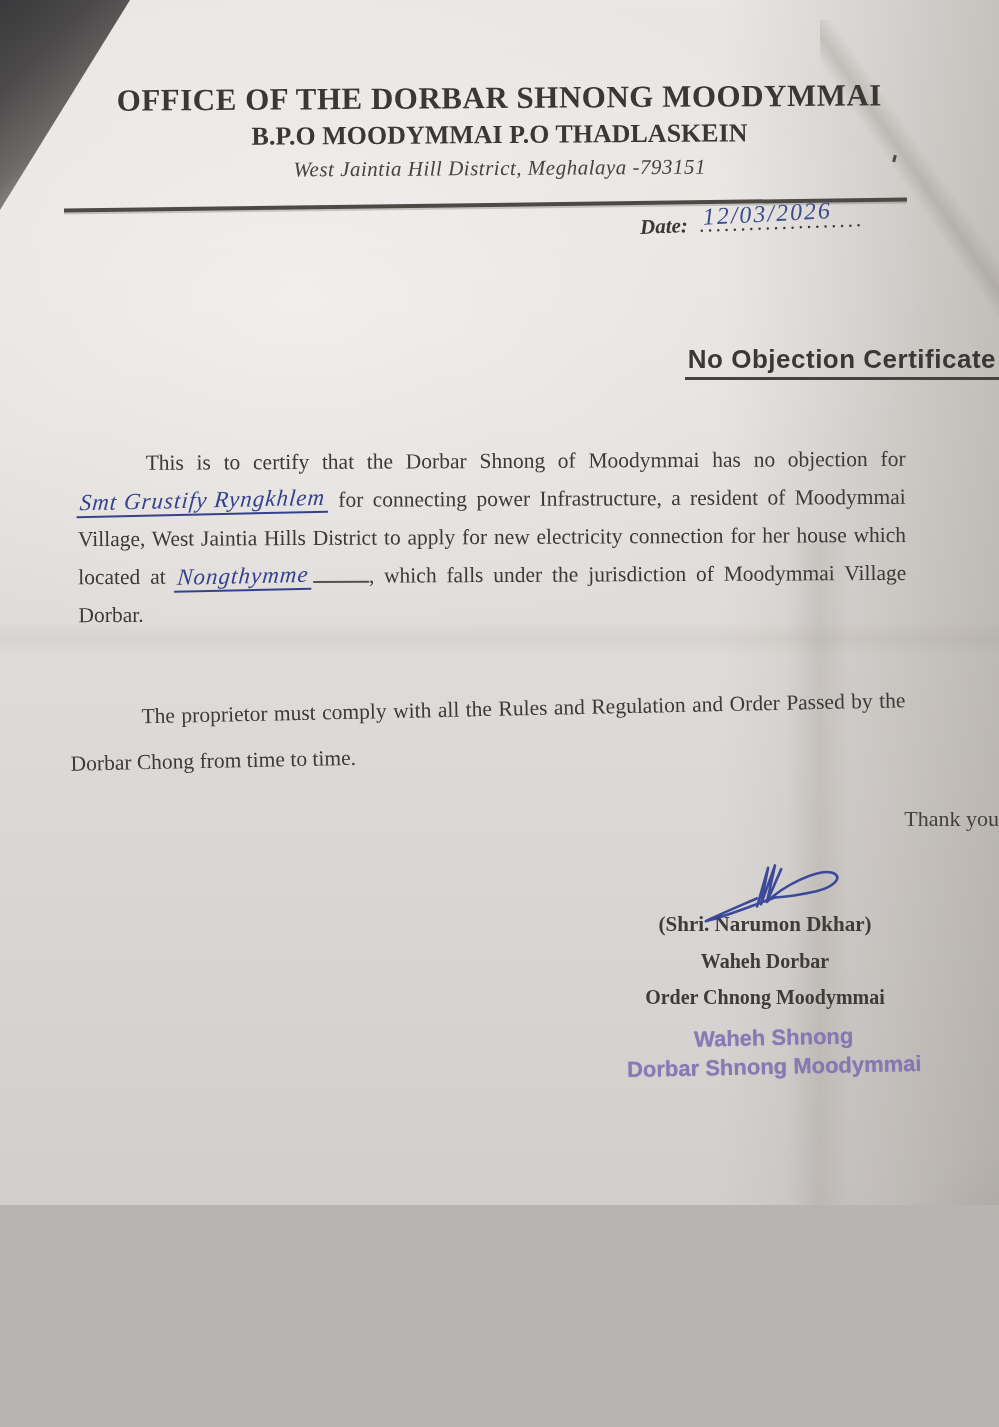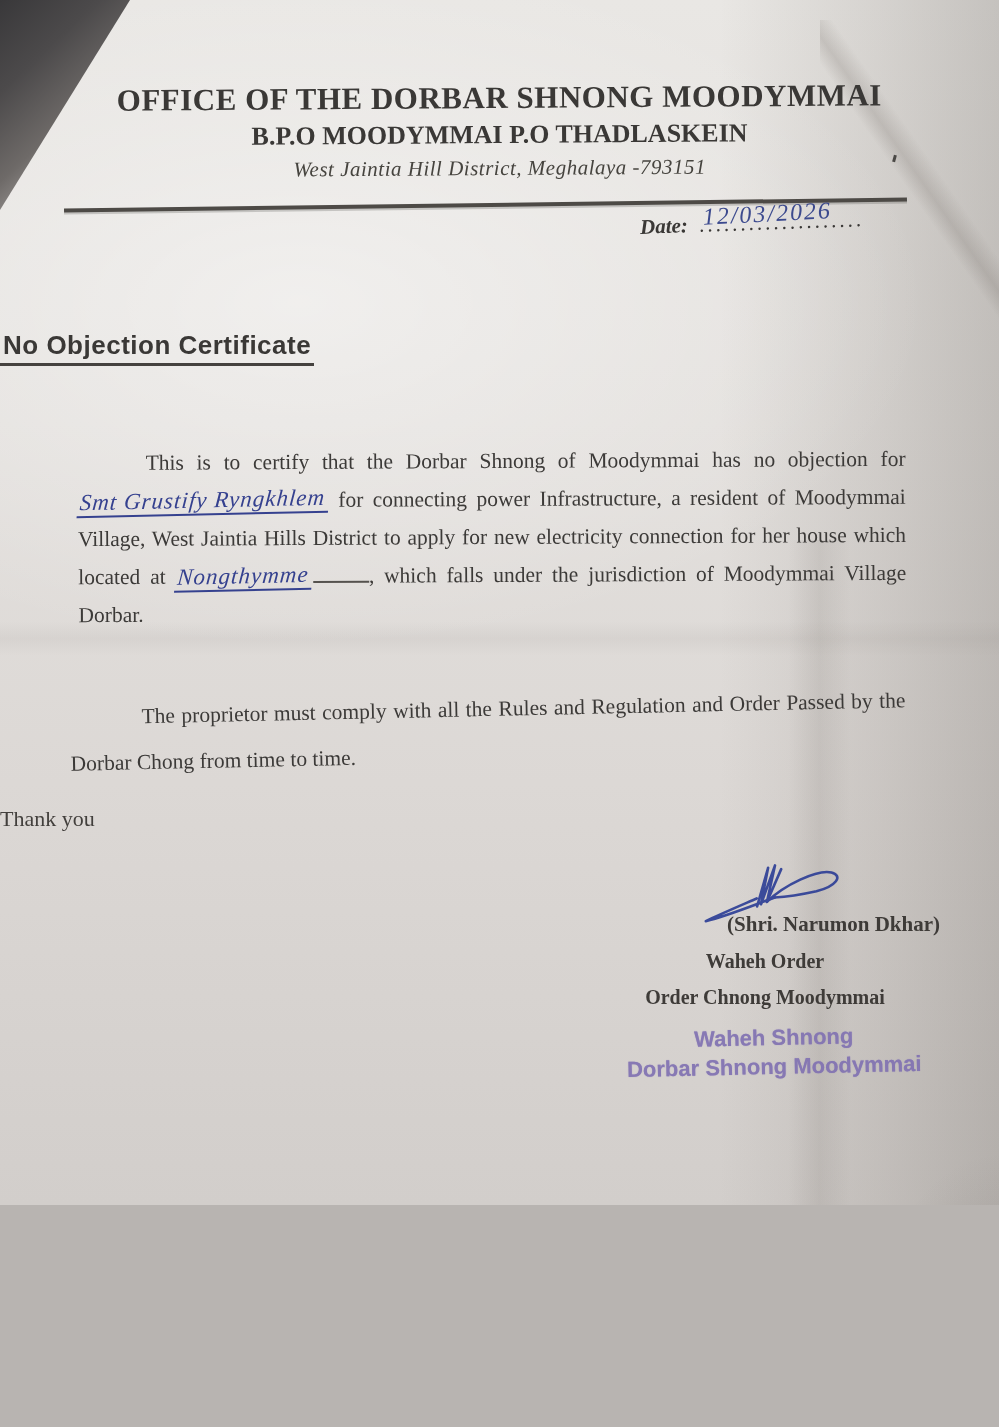--- a/index.html
+++ b/index.html
@@ -61,45 +61,45 @@
     transform:rotate(-2deg);font-size:21px;white-space:nowrap;
   }
   .date-label{font-weight:bold;font-style:italic;color:#3a3836;}
   .date-dots{position:relative;display:inline-block;margin-left:6px;letter-spacing:3px;color:#3a3836;}
   .date-hw{
     position:absolute;left:4px;top:-10px;
     font-size:24px;font-style:italic;color:#3c4a8e;
     letter-spacing:2px;transform:rotate(-1deg);white-space:nowrap;
   }
 
-  .doc-title{position:absolute;left:0;top:330px;width:100%;text-align:left;}
+  .doc-title{position:absolute;left:0;top:344px;width:100%;text-align:right;}
   .doc-title span{
     display:inline-block;font-family:"Liberation Sans", sans-serif;
     font-size:26px;font-weight:bold;color:#3a3836;letter-spacing:0.5px;
     border-bottom:3px solid #45423f;padding:0 3px 2px 3px;
   }
 
   .para{position:absolute;font-size:21.5px;color:#3c3a38;text-align:justify;}
   .para1{left:78px;top:420px;width:828px;line-height:38px;text-indent:68px;transform:rotate(-0.3deg);}
   .para2{left:70px;top:664px;width:836px;line-height:46px;text-indent:72px;transform:rotate(-1.2deg);}
 
   .hw{
     display:inline-block;font-style:italic;color:#35418f;
     transform:skew(-6deg) rotate(-1deg);
     border-bottom:2px solid #35418f;
     font-size:23px;letter-spacing:1px;line-height:24px;
     padding:0 4px 1px 2px;text-indent:0;
   }
   .blank-line{display:inline-block;width:56px;border-bottom:2px solid #55524e;height:18px;}
 
-  .thanks{position:absolute;left:0;top:806px;width:100%;text-align:left;font-size:22px;color:#423f3c;}
+  .thanks{position:absolute;left:0;top:806px;width:100%;text-align:right;font-size:22px;color:#423f3c;}
 
   .sig-block{position:absolute;left:590px;top:846px;width:350px;text-align:center;}
   .sig-scribble{display:block;margin:0 auto -14px auto;transform:rotate(-3deg);}
-  .sig-name{font-size:21px;font-weight:bold;color:#3e3b38;margin-top:2px;text-align:right;}
+  .sig-name{font-size:21px;font-weight:bold;color:#3e3b38;margin-top:2px;}
   .sig-role{font-size:20px;font-weight:bold;color:#3e3b38;margin-top:13px;}
 
   .stamp{
     margin-top:16px;margin-left:18px;
     font-family:"Liberation Sans", sans-serif;font-weight:bold;
     color:#8172b2;opacity:0.92;transform:rotate(-1.2deg);
     text-shadow:0 0 1px rgba(129,114,178,0.7);
   }
   .stamp-line1{font-size:22px;}
   .stamp-line2{font-size:22px;margin-top:3px;}
@@ -149,21 +149,21 @@
 
     <div class="sig-block">
       <svg class="sig-scribble" width="190" height="78" viewBox="0 0 190 78">
         <g fill="none" stroke="#2e3f96" stroke-width="2.6" stroke-linecap="round" stroke-linejoin="round" opacity="0.92">
           <path d="M86,60 L99,22 L90,58 L106,20 L96,56 L112,24"></path>
           <path d="M96,56 C114,40 148,26 162,30 C174,34 166,44 146,48 C128,51 112,52 104,52"></path>
           <path d="M104,52 C84,58 56,68 34,72 C48,66 70,58 86,52"></path>
         </g>
       </svg>
       <div class="sig-name">(Shri. Narumon Dkhar)</div>
-      <div class="sig-role">Waheh Order</div>
+      <div class="sig-role">Waheh Dorbar</div>
       <div class="sig-role">Order Chnong Moodymmai</div>
 
       <div class="stamp">
         <div class="stamp-line1">Waheh Shnong</div>
         <div class="stamp-line2">Dorbar Shnong Moodymmai</div>
       </div>
     </div>
 
   </div>
 </div>

